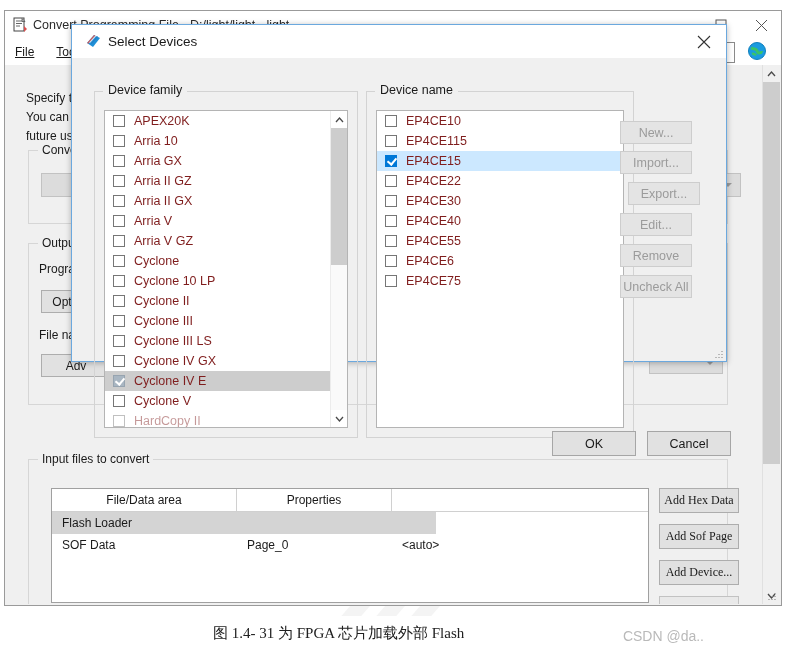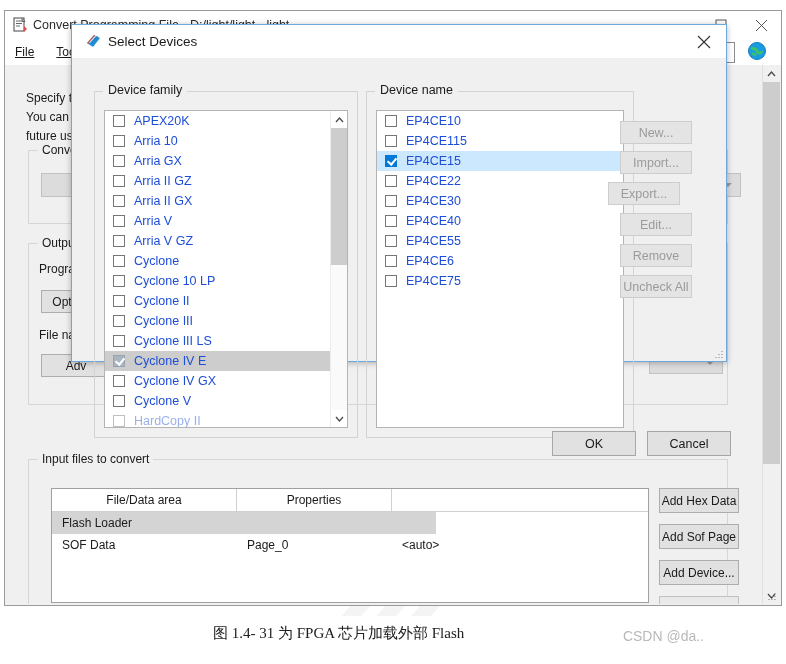--- a/index.html
+++ b/index.html
@@ -91,21 +91,21 @@
   #tbl .hdr div{
     font-size:12px;color:#1a1a1a;display:flex;align-items:center;justify-content:center;
     border-right:1px solid #d0d0d0;box-sizing:border-box;height:100%;
   }
   #tbl .hdr div:last-child{border-right:none;}
   .c1{width:185px;} .c2{width:155px;} .c3{width:135px;} .c4{flex:1;}
   .trow{display:flex;height:22px;align-items:center;}
   .trow.sel{background:#d4d4d4;width:384px;}
   .trow .cell{font-size:12px;color:#1a1a1a;box-sizing:border-box;padding-left:10px;
               display:flex;align-items:center;height:100%;}
-  .sidebtns{position:absolute;left:630px;top:28px;width:80px;}
+  .sidebtns{position:absolute;left:630px;top:28px;width:80px;font-family:Liberation Serif, serif;}
   .sidebtns .fakebtn{position:relative;width:80px;height:25px;margin-bottom:11px;}
 
   
   #bg-scroll{
     position:absolute; right:1px; top:54px; width:17px; bottom:1px;
     background:#f0f0f0; border-left:1px solid #e0e0e0;
   }
   #bg-scroll .arrow{height:17px;display:flex;align-items:center;justify-content:center;color:#555;font-size:9px;}
   #bg-scroll .track{position:absolute;top:17px;bottom:17px;left:0;right:0;background:#f0f0f0;}
   #bg-scroll .thumb{position:absolute;top:0;left:0;right:0;height:382px;background:#cdcdcd;}
@@ -137,21 +137,21 @@
   }
   .dgrp > .dlg-legend{
     position:absolute;top:-9px;left:8px;background:#f0f0f0;padding:0 5px;
     font-size:12.5px;color:#1a1a1a;white-space:nowrap;
   }
   .listbox{
     position:absolute;background:#ffffff;border:1px solid #b4b4b4;box-sizing:border-box;
     overflow:hidden;
   }
   .lrow{
-    display:flex;align-items:center;height:20px;padding-left:8px;font-size:12.5px;color:#1d4ed8;
+    display:flex;align-items:center;height:20px;padding-left:8px;font-size:12.5px;color:#7f1d1d;
     white-space:nowrap;
   }
   .lrow.sel-gray{background:#cdcdcd;}
   .lrow.sel-blue{background:#cce8ff;}
   .cb{
     width:12px;height:12px;border:1px solid #767676;background:#fff;margin-right:9px;
     box-sizing:border-box;flex:0 0 auto;position:relative;
   }
   .cb.checked-blue{background:#0078d7;border-color:#0078d7;}
   .cb.checked-gray{background:#a9b6c2;border-color:#97a4b0;}
@@ -399,27 +399,27 @@
           <span>Cyclone II</span>
         </div>
       <div class="lrow">
           <span class="cb"></span>
           <span>Cyclone III</span>
         </div>
       <div class="lrow">
           <span class="cb"></span>
           <span>Cyclone III LS</span>
         </div>
+      <div class="lrow">
+          <span class="cb"></span>
+          <span>Cyclone IV GX</span>
+        </div>
       <div class="lrow sel-gray">
           <span class="cb checked-gray"></span>
           <span>Cyclone IV E</span>
-        </div>
-      <div class="lrow">
-          <span class="cb"></span>
-          <span>Cyclone IV GX</span>
         </div>
       <div class="lrow">
           <span class="cb"></span>
           <span>Cyclone V</span>
         </div>
       <div class="lrow" style="opacity:.45;">
           <span class="cb"></span>
           <span>HardCopy II</span>
         </div>
 
@@ -480,21 +480,21 @@
       <div class="lrow">
           <span class="cb"></span>
           <span>EP4CE75</span>
         </div>
     </div>
   </div>
 
   <div>
     <div class="dbtn dis" style="left:548px;top:96px;">New...</div>
     <div class="dbtn dis" style="left:548px;top:126px;">Import...</div>
-    <div class="dbtn dis" style="left:536px;top:157px;">Export...</div>
+    <div class="dbtn dis" style="left:556px;top:157px;">Export...</div>
     <div class="dbtn dis" style="left:548px;top:188px;">Edit...</div>
     <div class="dbtn dis" style="left:548px;top:219px;">Remove</div>
     <div class="dbtn dis" style="left:548px;top:250px;">Uncheck All</div>
   </div>
 
   <div class="dbtn" style="left:480px;top:406px;width:84px;height:25px;background:#e1e1e1;border-color:#a6a6a6;color:#1a1a1a;">OK</div>
   <div class="dbtn" style="left:575px;top:406px;width:84px;height:25px;background:#e1e1e1;border-color:#a6a6a6;color:#1a1a1a;">Cancel</div>
 
   <span id="dlg-grip">
     <svg width="11" height="11">

